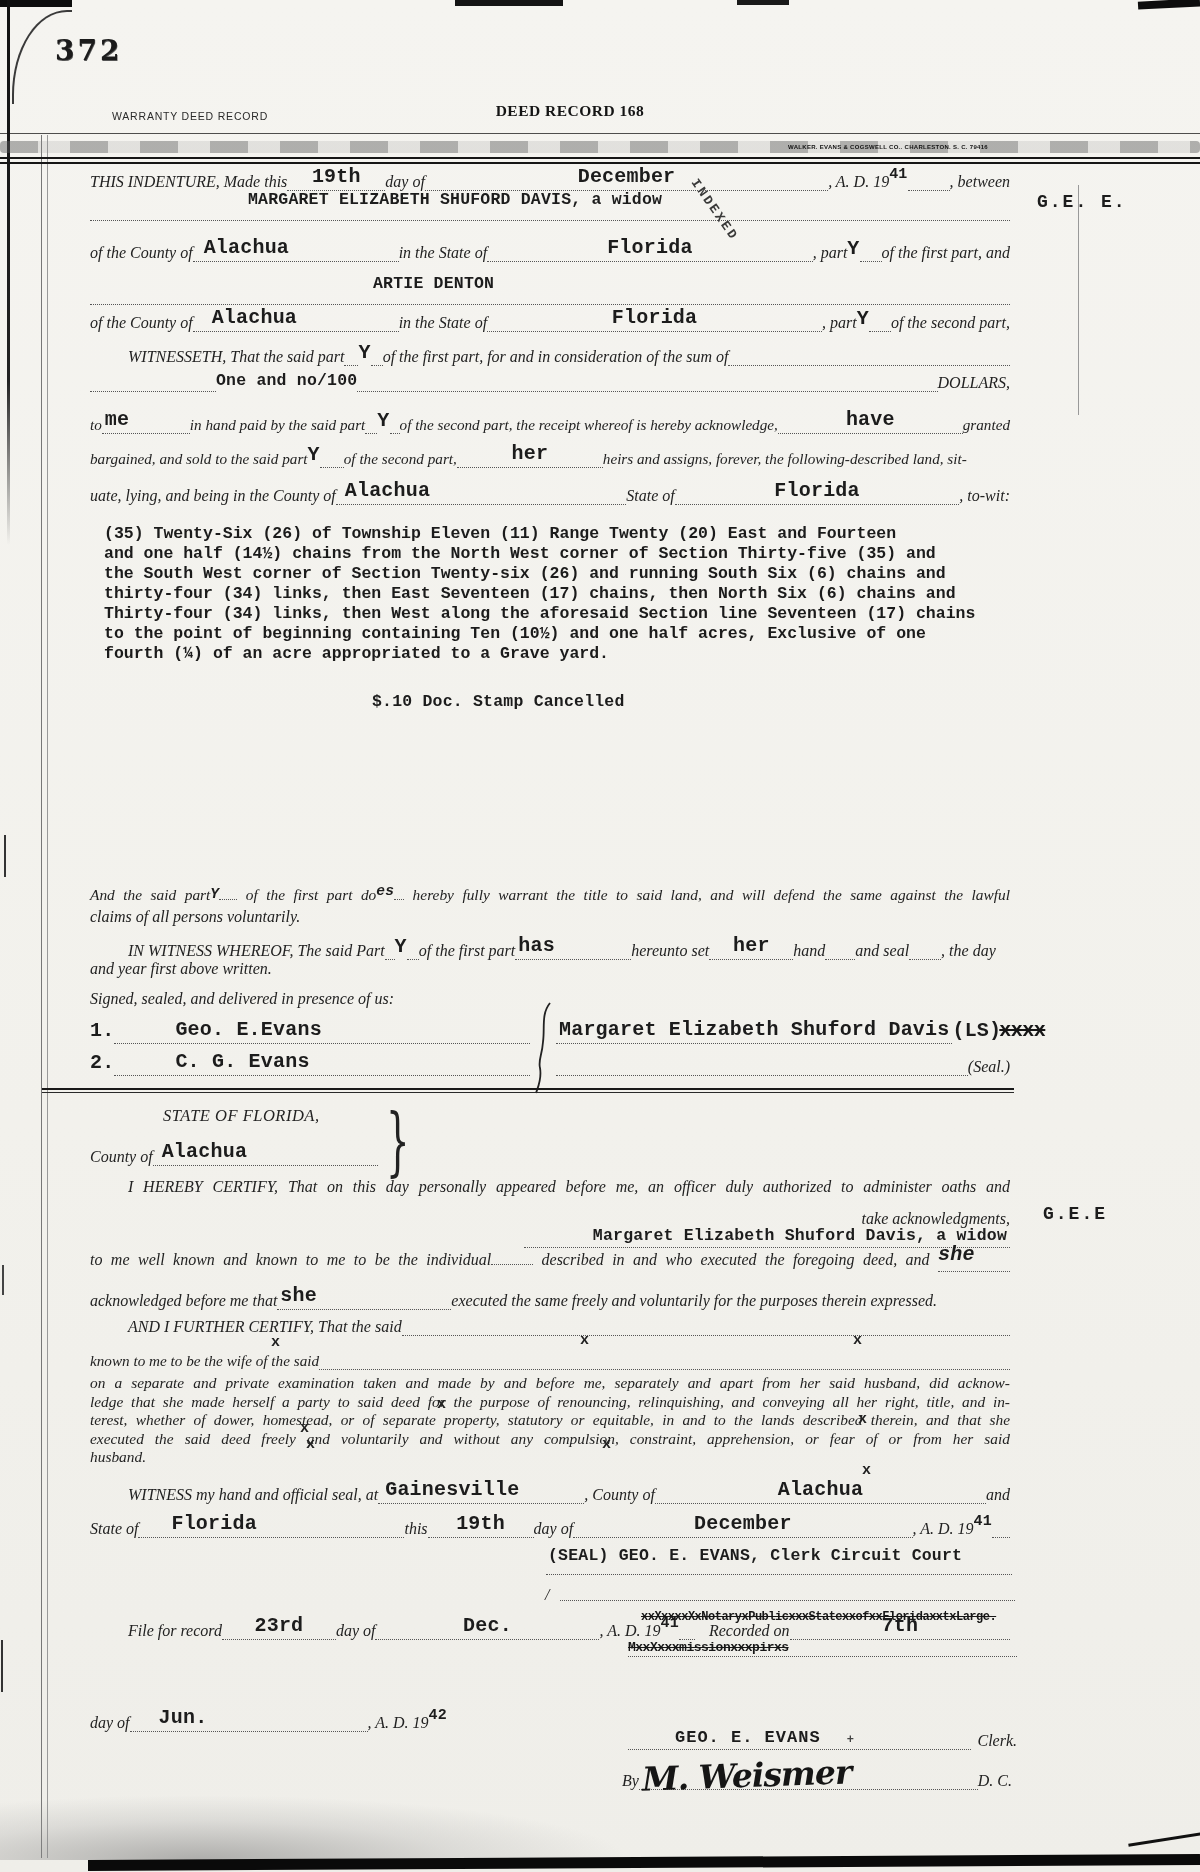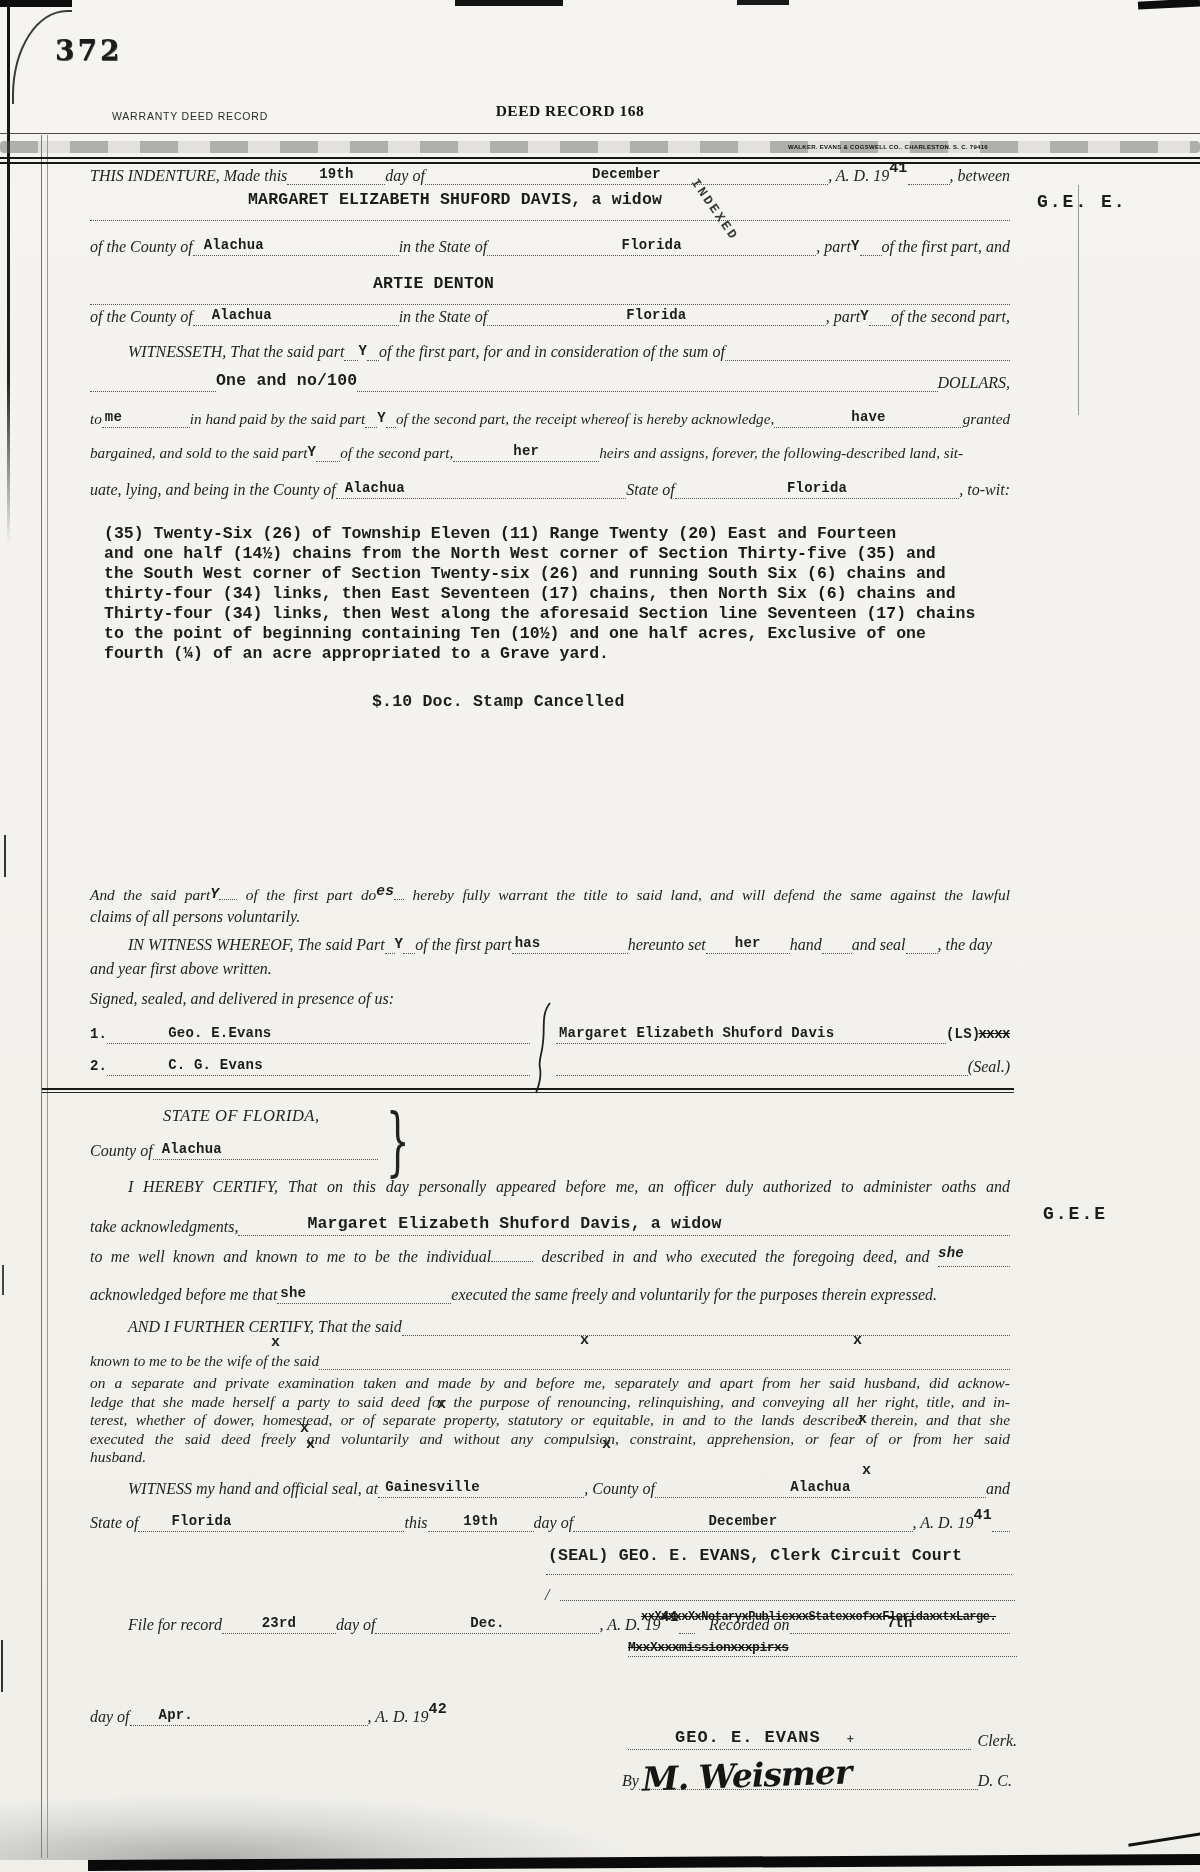--- a/index.html
+++ b/index.html
@@ -3,21 +3,21 @@
 <meta charset="utf-8">
 <style>
   html,body{margin:0;padding:0;background:#888;}
   #page{position:relative;width:1200px;height:1872px;margin:0 auto;
         background:linear-gradient(180deg,#f5f4f0 0%,#f2f1ec 60%,#efeee9 100%);
         overflow:hidden;font-family:"Liberation Serif","DejaVu Serif",serif;color:#1d1d1d;}
   .row{position:absolute;display:flex;align-items:flex-end;white-space:nowrap;}
   .pp{font-family:"Liberation Serif","DejaVu Serif",serif;font-style:italic;font-size:16px;color:#222;}
   .sm .pp{font-size:15.2px;}
   .typed{font-family:"Liberation Mono","DejaVu Sans Mono",monospace;font-weight:700;
-         font-size:14px;color:#1c1c1c;position:relative;top:-2px;letter-spacing:.2px;}
+         font-size:20px;color:#1c1c1c;position:relative;top:-2px;letter-spacing:.2px;}
   .fill{border-bottom:1.6px dotted #555;display:flex;align-items:flex-end;padding:0 3px;}
   .grow{flex:1 1 auto;}
   .dots{border-bottom:1.6px dotted #555;display:inline-block;height:10px;}
   .idots{display:inline-block;border-bottom:1.6px dotted #555;height:11px;}
   .ifill{display:inline-block;border-bottom:1.6px dotted #555;}
   .sup{top:-8px;font-size:15px;}
   .jline{position:absolute;left:90px;width:920px;text-align:justify;text-align-last:justify;
          font-style:italic;font-size:16px;color:#222;white-space:normal;}
   .jline.sm2{font-size:15.4px;}
   .fillrow{position:absolute;border-bottom:1.6px dotted #555;}
@@ -251,21 +251,21 @@
     <span class="fill grow">
         <span class="typed" style="margin-left:6px;">Alachua</span>
       </span>
   </div>
   <div class="artifact" style="left:386px;top:1098px;font-size:74px;color:#222;transform:scale(.5,1);transform-origin:left top;font-family:'DejaVu Serif',serif;">}</div>
 
   <div class="jline" style="top:1178px;">
     <span class="pp" style="font-size:inherit;padding-left:38px;">I HEREBY CERTIFY, That on this day personally appeared before me, an officer duly authorized to administer oaths and</span>
   </div>
 
-  <div class="row" style="left:90px;top:1210px;width:920px;height:26px;">
+  <div class="row" style="left:90px;top:1210px;width:920px;height:26px;flex-direction:column;">
     <span class="pp">take acknowledgments,</span>
     <span class="fill grow" style="height:100%;">
         <span class="typed" style="margin-left:66px;font-size:16.5px;">Margaret Elizabeth Shuford Davis, a widow</span>
       </span>
   </div>
   <div class="marginnote" style="left:1043px;top:1204px;">G.E.E</div>
 
   <div class="jline" style="top:1248px;">
     <span class="pp" style="font-size:inherit;">to me well known and known to me to be the individual</span><span class="idots" style="width:42px;"></span>
     <span class="pp" style="font-size:inherit;">described in and who executed the foregoing deed, and</span>
@@ -362,21 +362,21 @@
     <span class="dots" style="width:16px;"></span>
     <span class="pp" style="padding-left:14px;">Recorded on</span>
     <span class="fill grow" style="justify-content:center;">
         <span class="typed">7th</span>
       </span>
   </div>
 
   <div class="row" style="left:90px;top:1708px;width:478px;">
     <span class="pp">day of</span>
     <span class="fill" style="width:232px;">
-        <span class="typed" style="margin-left:26px;">Apr.</span>
+        <span class="typed" style="margin-left:26px;">Jun.</span>
       </span>
     <span class="pp">, A. D. 19</span>
     <span class="typed sup">42</span>
   </div>
 
   <div class="row" style="left:628px;top:1724px;width:389px;height:26px;">
     <span class="fill grow" style="height:100%;">
       <span class="typed" style="margin-left:44px;font-size:17px;letter-spacing:1px;">GEO. E. EVANS</span>
       <span class="typed" style="margin-left:26px;font-size:12px;color:#444;">+</span>
     </span>

